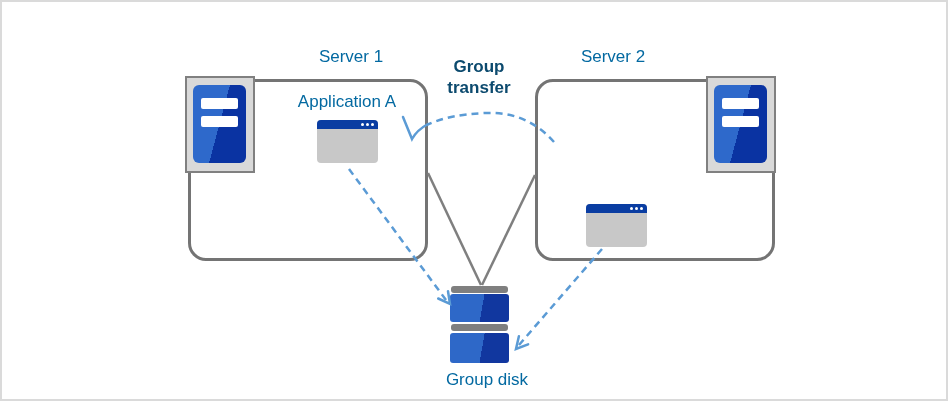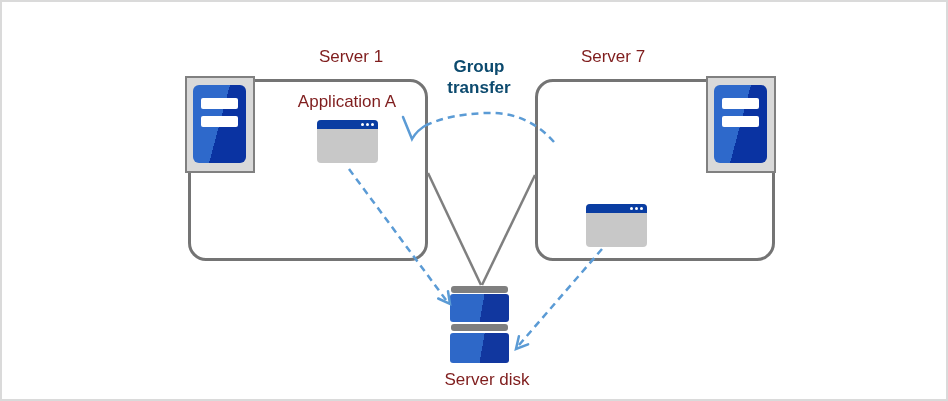--- a/index.html
+++ b/index.html
@@ -1,21 +1,21 @@
 <!DOCTYPE html>
 <html><head>
 <meta charset="utf-8">
 <style>
   html,body{margin:0;padding:0;background:#fff;}
   .canvas{
     position:relative;width:948px;height:401px;background:#ffffff;
     border:2px solid #DADADA;box-sizing:border-box;overflow:hidden;
     font-family:"Liberation Sans",sans-serif;
   }
-  .lbl{position:absolute;transform:translateX(-50%);font-size:17px;color:#7f1d1d;
+  .lbl{position:absolute;transform:translateX(-50%);font-size:17px;color:#0369a1;
        white-space:nowrap;line-height:20px;}
   .lbl-wrap{position:absolute;transform:translateX(-50%);font-size:17px;color:#0c4a6e;
        text-align:center;line-height:21px;width:92px;white-space:normal;font-weight:bold;}
   .server-box{position:absolute;width:240px;height:182px;border:3px solid #747474;
        border-radius:18px;background:#fff;box-sizing:border-box;}
   #server1-box{left:186px;top:77px;}
   #server2-box{left:533px;top:77px;}
 
   
   .server-icon{position:absolute;width:70px;height:97px;background:#D9D9D9;
@@ -86,24 +86,24 @@
       </div>
     </div>
   </div>
 
   <div class="disk-cap" id="disk-cap1"></div>
   <div class="disk-body" id="disk-body1"></div>
   <div class="disk-cap" id="disk-cap2"></div>
   <div class="disk-body" id="disk-body2"></div>
 
   <div class="lbl" style="left:349px;top:45px;">Server 1</div>
-  <div class="lbl" style="left:611px;top:45px;">Server 7</div>
+  <div class="lbl" style="left:611px;top:45px;">Server 2</div>
   <div class="lbl" style="left:345px;top:90px;text-align:center;">Application A</div>
   <div class="lbl-wrap" style="left:477px;top:54px;">Group transfer</div>
-  <div class="lbl" style="left:485px;top:368px;">Server disk</div>
+  <div class="lbl" style="left:485px;top:368px;">Group disk</div>
 
   <svg class="connectors" viewBox="0 0 948 401">
 
     <path d="M426,171 L479,283" stroke="#7F7F7F" stroke-width="2.5" fill="none"></path>
     <path d="M533,173 L480,283" stroke="#7F7F7F" stroke-width="2.5" fill="none"></path>
 
     <path d="M347,167 L444,298" stroke="#5B9BD5" stroke-width="2.5" fill="none" stroke-dasharray="7 5"></path>
     <path d="M436.2,296.5 L448,302 L446,289.2" stroke="#5B9BD5" stroke-width="2.5" fill="none" stroke-linecap="round"></path>
 
     <path d="M600,247 L517,343" stroke="#5B9BD5" stroke-width="2.5" fill="none" stroke-dasharray="7 5"></path>

